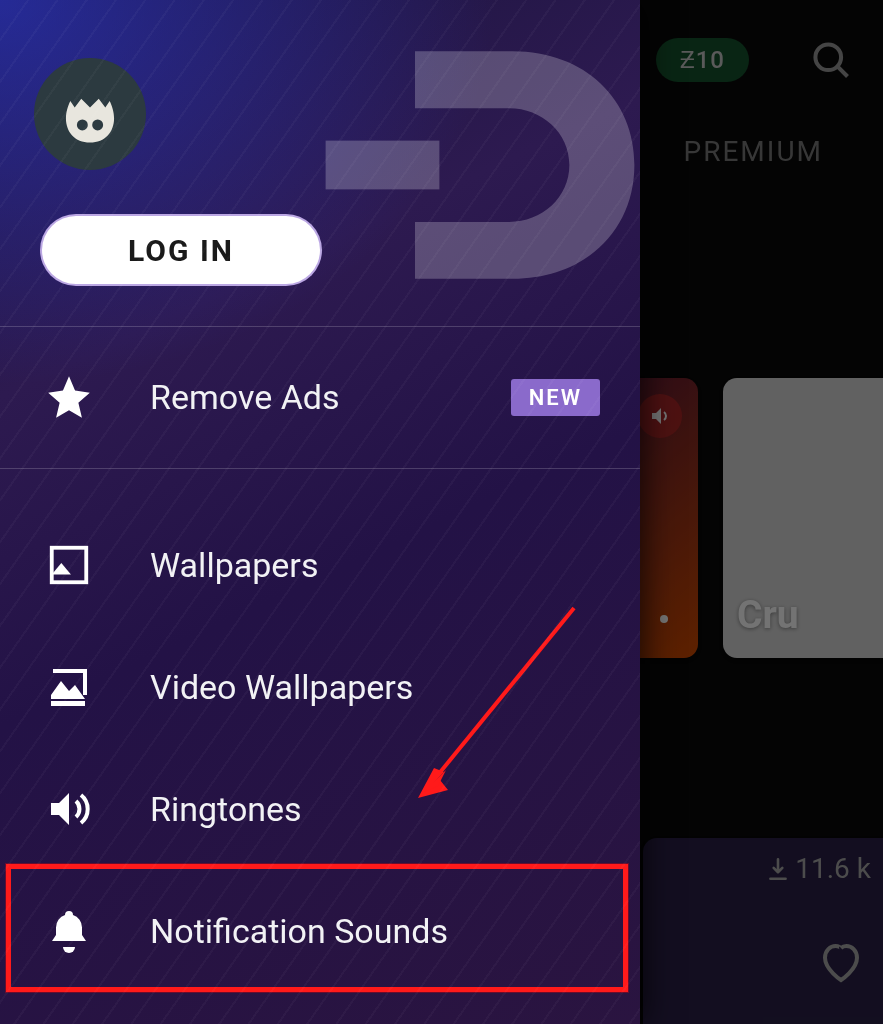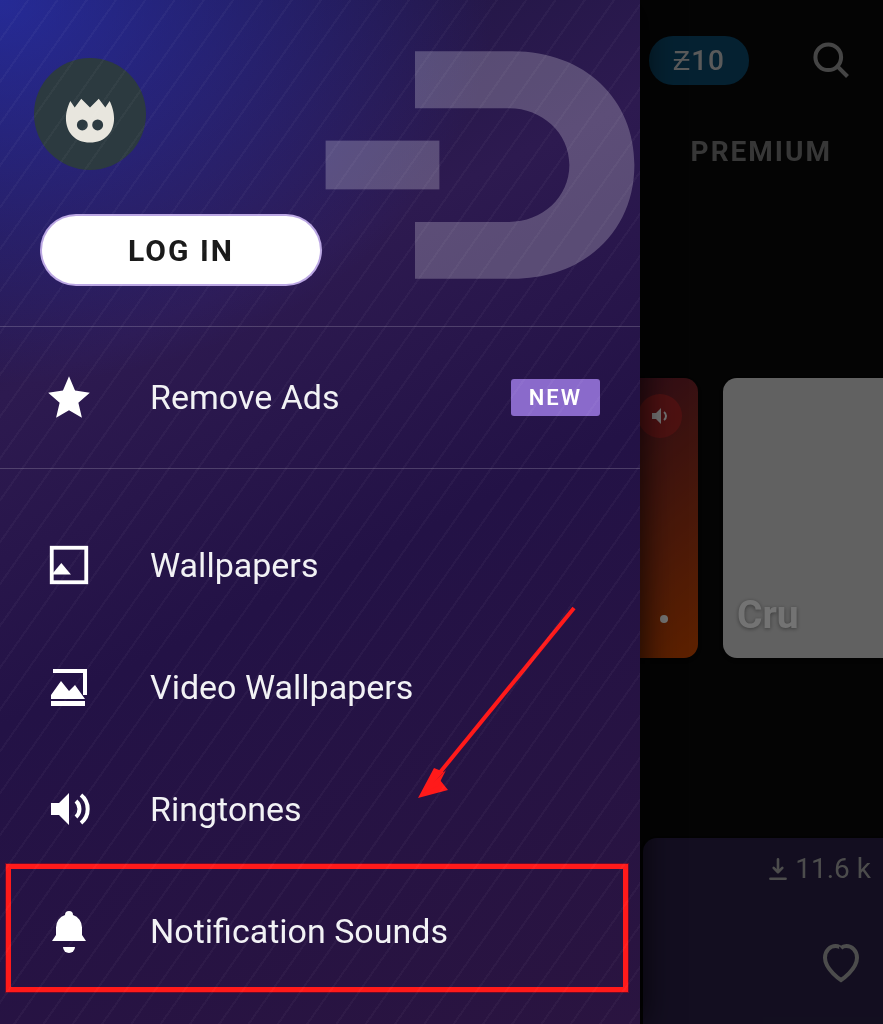--- a/index.html
+++ b/index.html
@@ -10,28 +10,28 @@
   .bg-layer {
     position: absolute; inset: 0;
     background: #0a0a0a;
   }
   .topbar {
     position: absolute; top: 0; right: 0; left: 0; height: 120px;
     display: flex; align-items: center; justify-content: flex-end;
     padding-right: 30px; gap: 60px;
   }
   .credits {
-    color: #c8c8c8; font-size: 28px; font-weight: 500;
-    background: #0c4a6e; border-radius: 24px; padding: 8px 24px;
+    color: #c8c8c8; font-size: 24px; font-weight: 500;
+    background: #14532d; border-radius: 24px; padding: 8px 24px;
     letter-spacing: 1px;
   }
   .search-icon { width: 44px; height: 44px; stroke: #9a9a9a; }
   .premium-label {
-    position: absolute; top: 135px; right: 51px;
-    color: #7a7a7a; font-size: 28px; font-weight: 700; letter-spacing: 2px;
+    position: absolute; top: 135px; right: 60px;
+    color: #7a7a7a; font-size: 28px; font-weight: 400; letter-spacing: 2px;
   }
   .tile {
     position: absolute; border-radius: 14px;
     background: linear-gradient(140deg,#4a1040,#d04a00);
     box-shadow: 0 2px 10px rgba(0,0,0,.6);
   }
   .tile1 { top: 378px; right: 185px; width: 180px; height: 280px; }
   .tile1 .dot { position:absolute; bottom:35px; right:30px; width:8px; height:8px; background:#fff; border-radius:50%; }
   .tile2 { top: 378px; right: -60px; width: 220px; height: 280px; background:#d8d8d8; }
   .tile2 .label { position:absolute; bottom:20px; left:14px; color:#fff; font-size:39px; font-weight:700; text-shadow:0 1px 4px rgba(0,0,0,.4); }

